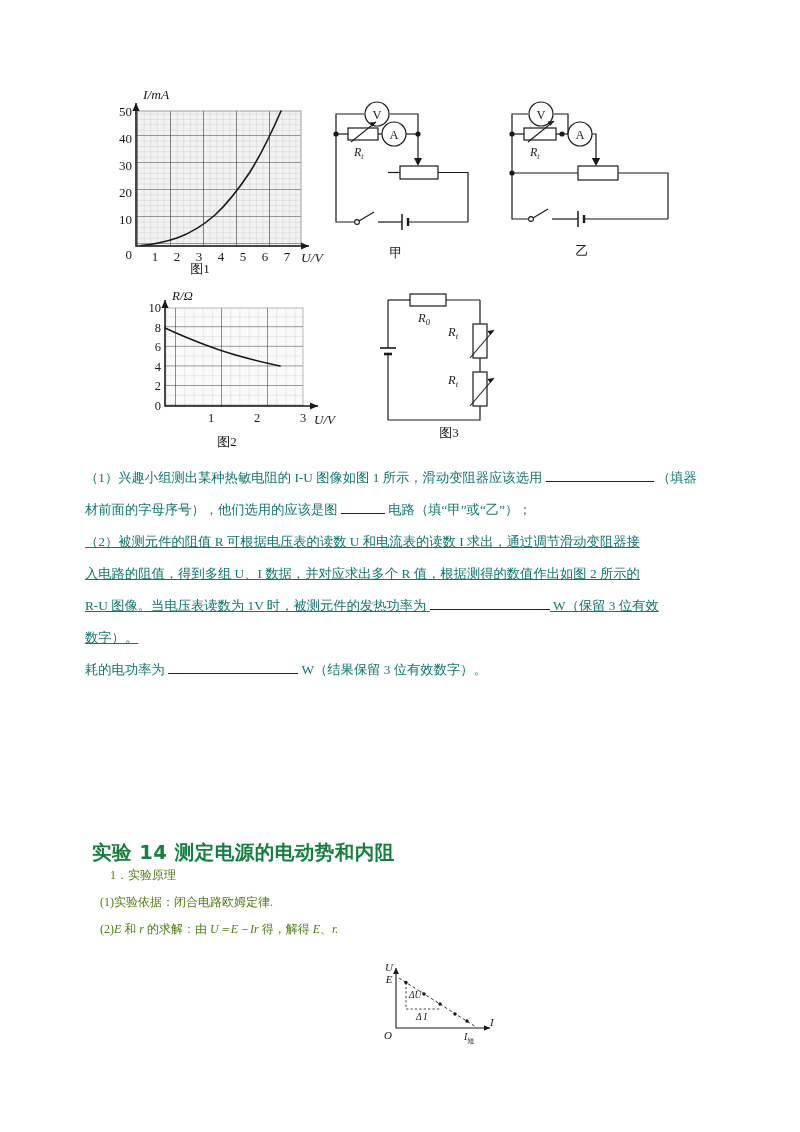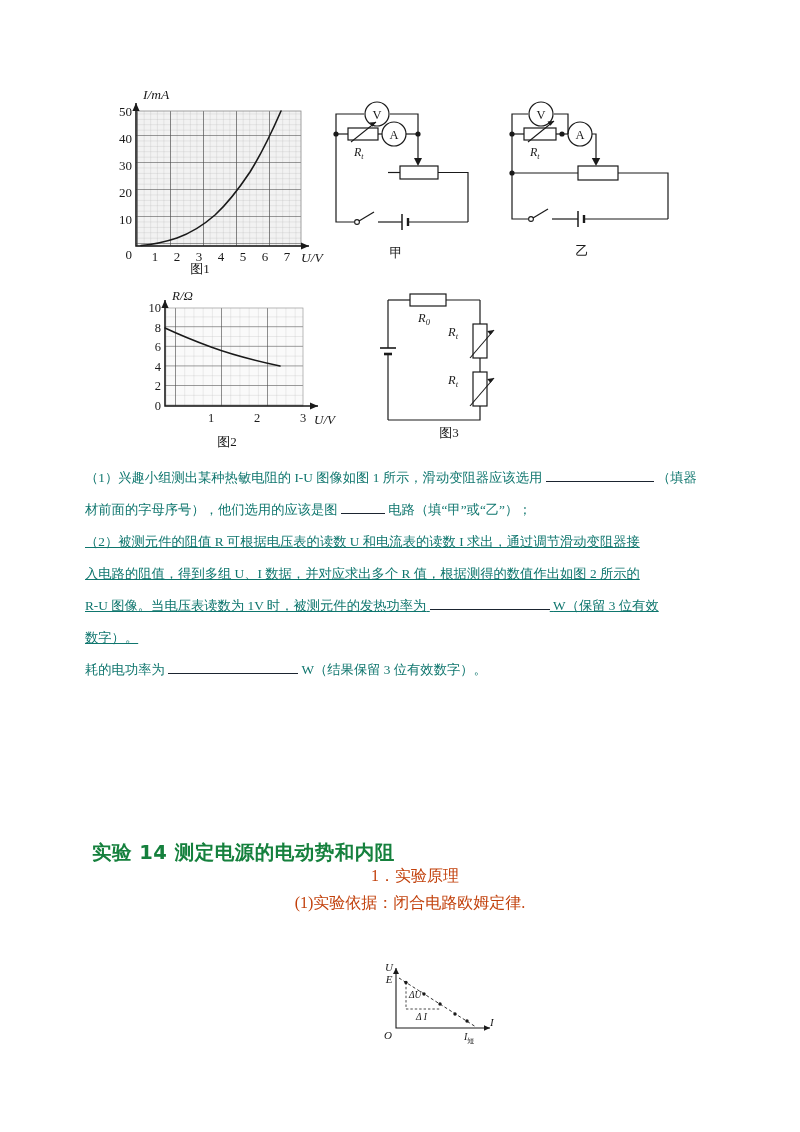--- a/index.html
+++ b/index.html
@@ -46,23 +46,22 @@
     position:absolute;left:92px;top:795px;
     font-family:"DejaVu Sans","Liberation Sans",sans-serif;
     font-weight:bold;font-size:19.5px;letter-spacing:.5px;color:#15803d;
     white-space:nowrap;
     margin-top:44px;
   }
 
   
   .ptext{
     position:absolute;left:100px;width:620px;
-    font-size:16px;line-height:27px;color:#c2410c;
+    font-size:12px;line-height:27px;color:#4d7c0f;
     font-family:"Liberation Serif","DejaVu Serif",serif;
-    text-align:center;
   }
   .ptext p{margin:0;}
 
   #fig-ui{position:absolute;left:372px;top:962px;width:140px;height:82px;}
 
   svg{display:block;overflow:visible;}
   .stroke{stroke:#1a1a1a;fill:none;}
 </style>
 </head>
 <body>
@@ -314,20 +313,23 @@
       <span class="blank b-long2" style="width:130px"></span>
       <span>W（结果保留 3 位有效数字）。</span>
     </p>
   </div>
 
   <div id="sec-head">实验 14  测定电源的电动势和内阻</div>
 
   <div class="ptext" style="top:862px;">
     <p style="padding-left:10px;">1．实验原理</p>
     <p>(1)实验依据：闭合电路欧姆定律.</p>
+    <p>
+      <span>(2)</span><span class="ital">E</span><span> 和 </span><span class="ital">r</span><span> 的求解：由 </span><span class="ital">U＝E－Ir</span><span> 得，解得 </span><span class="ital">E</span><span>、</span><span class="ital">r.</span>
+    </p>
   </div>
 
   <div id="fig-ui">
     <svg width="140" height="82" viewBox="0 0 140 82">
 
       <path d="M24 6 V66 H118" class="stroke" stroke-width="1.1"></path>
       <path d="M24 6 l-3 6 h6 z" fill="#1a1a1a"></path>
       <path d="M118 66 l-6 -2.8 v5.6 z" fill="#1a1a1a"></path>
 
       <path d="M27 16 L104 65" stroke="#1a1a1a" stroke-width="0.9" fill="none" stroke-dasharray="3 2.4"></path>

